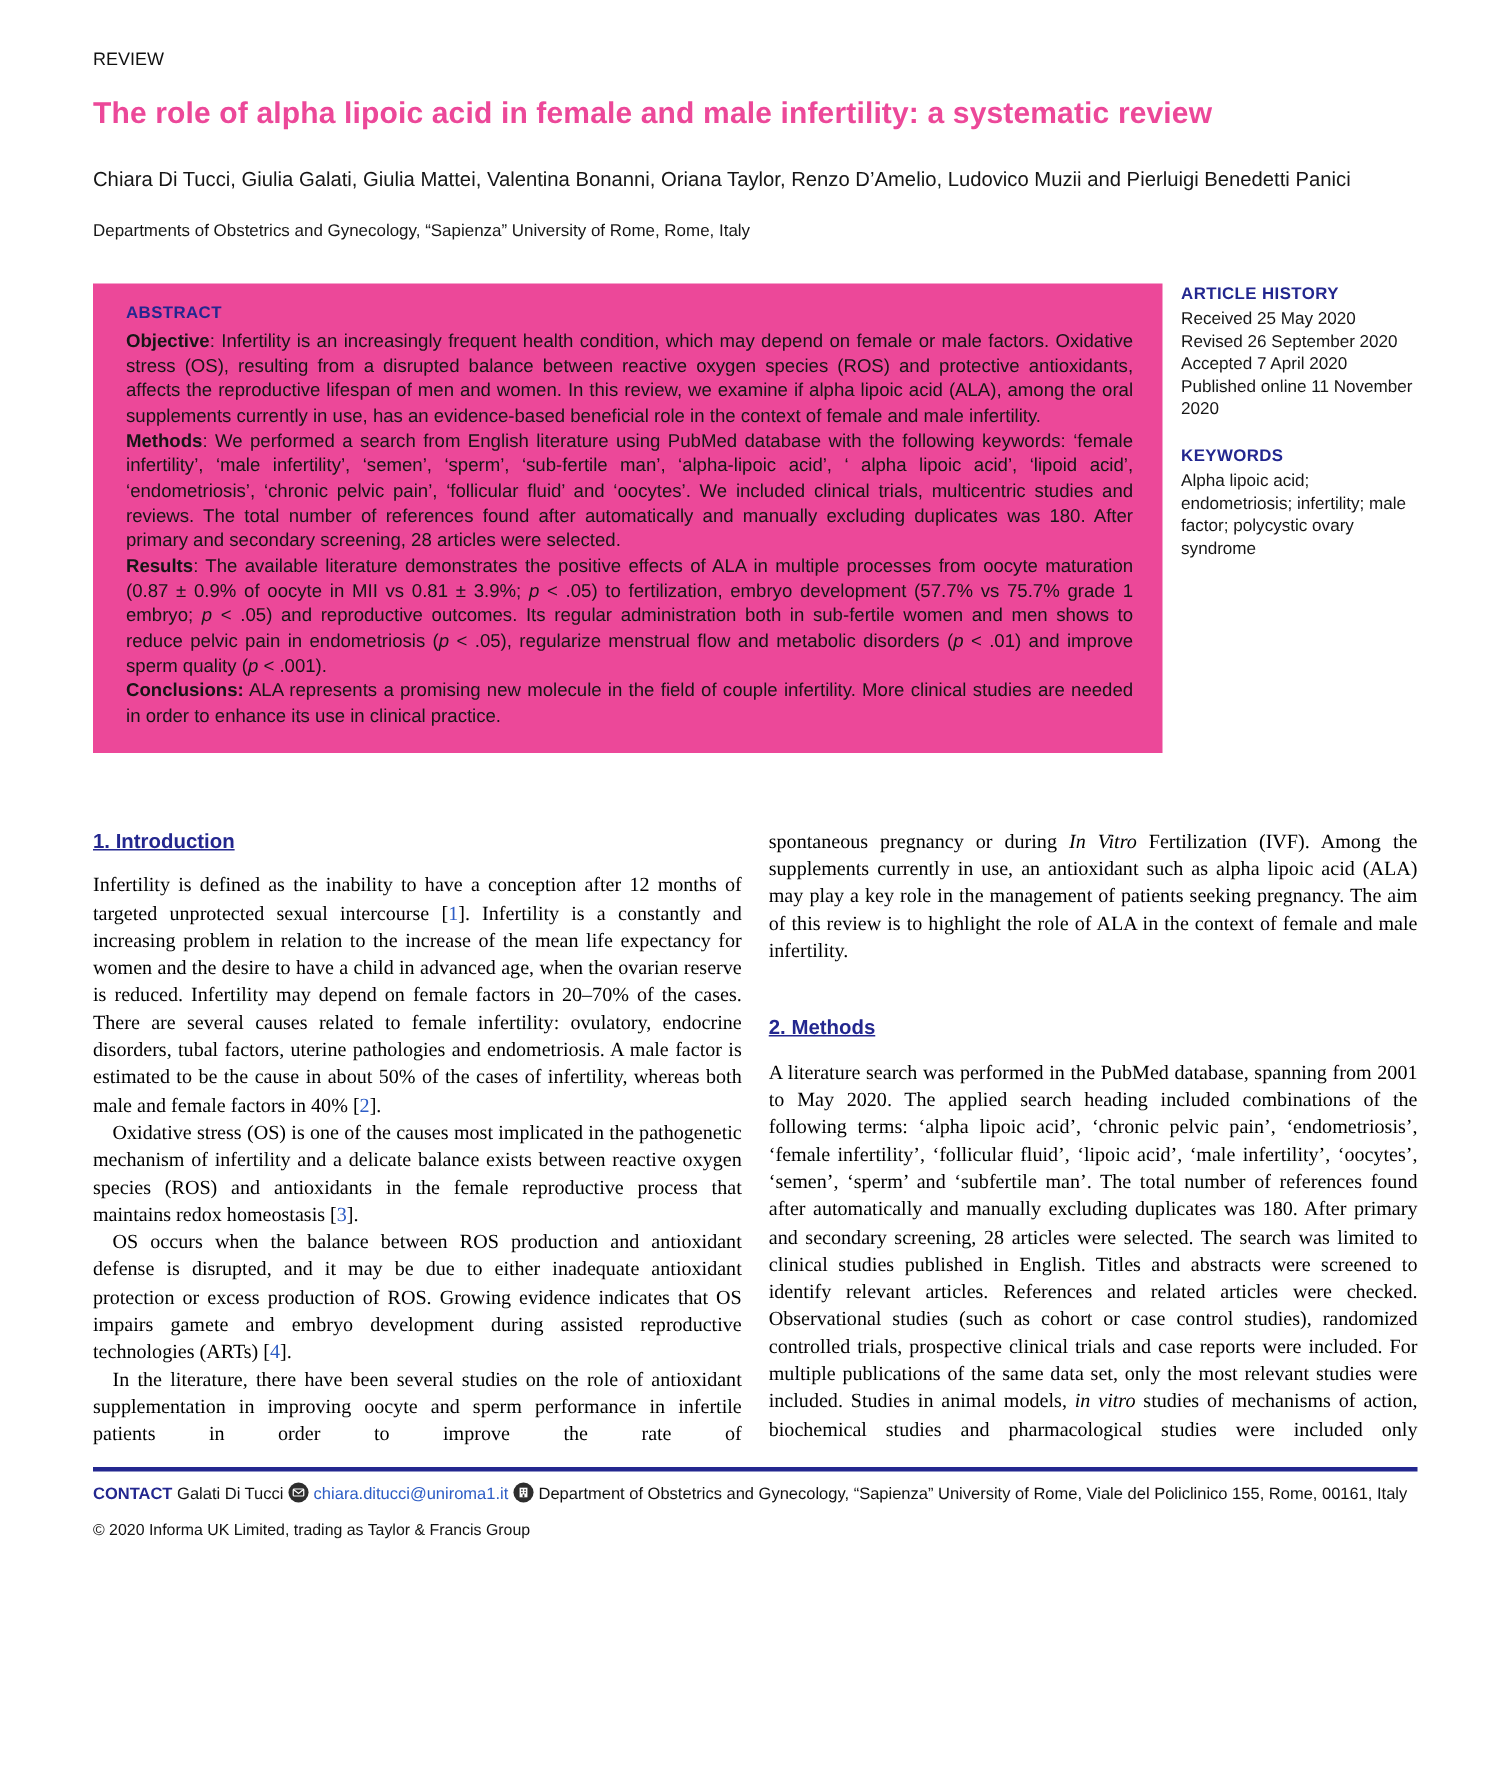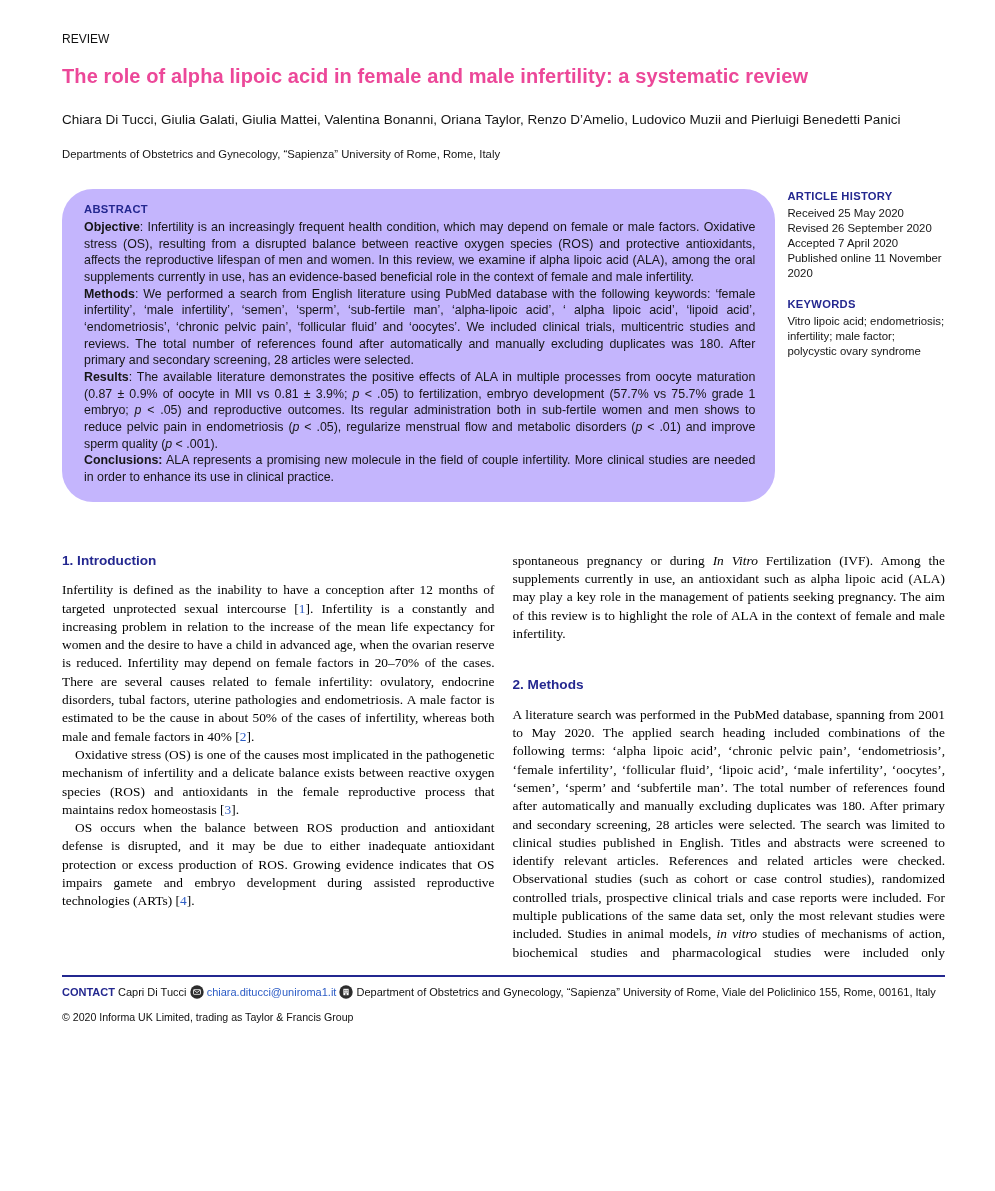--- a/index.html
+++ b/index.html
@@ -13,23 +13,22 @@
 
   
   .kicker { font-size: 12px; color: #111; margin-bottom: 19px; }
   .title  { font-size: 20px; font-weight: 700; color: #ec4899; margin-bottom: 23px; letter-spacing: .1px; }
   .authors { font-size: 13.5px; font-weight: 700; font-weight: 500; line-height: 1.33; margin-bottom: 19px; color: #161616; }
   .affiliation { font-size: 11.3px; margin-bottom: 29px; color: #161616; }
 
   
   .abstract-row { display: flex; gap: 12px; align-items: flex-start; }
   .abstract-panel {
-    width: 715px; background: #c4b5fd;
+    width: 715px; background: #ec4899;
     padding: 14px 20px 16px 22px;
-    border-radius: 31px;
   }
   .panel-heading {
     font-size: 11.2px; font-weight: 700; color: #23278f;
     letter-spacing: .3px; margin-bottom: 4px;
   }
   .abstract-panel p {
     font-size: 12.4px; line-height: 1.345; text-align: justify; color: #161616;
   }
   .side { width: 158px; font-size: 11.4px; line-height: 1.33; color: #161616; }
   .side-block + .side-block { margin-top: 15px; }
@@ -38,21 +37,21 @@
   
   .columns { display: flex; gap: 18px; margin-top: 50px; }
   .col {
     flex: 1; min-width: 0;
     font-family: "Liberation Serif", serif;
     font-size: 13.4px; line-height: 1.365; text-align: justify; color: #000;
   }
   .sec-heading {
     font-family: "Liberation Sans", sans-serif;
     font-size: 13.6px; font-weight: 700; color: #23278f;
-    margin-bottom: 11px; text-align: left;
+    margin-bottom: 11px; text-align: left; text-decoration: underline;
   }
   .col p { margin: 0; }
   .indent { text-indent: 13px; }
   .flush  { text-align-last: justify; }
   .mt-heading { margin-top: 33px; }
 
   
   .seg-b   { font-weight: 700; }
   .seg-i   { font-style: italic; }
   .seg-ref { color: #2c5cc5; }
@@ -91,45 +90,46 @@
     <div class="side">
       <div class="side-block">
         <div class="side-heading">ARTICLE HISTORY</div>
         <div>Received 25 May 2020</div>
         <div>Revised 26 September 2020</div>
         <div>Accepted 7 April 2020</div>
         <div>Published online 11 November 2020</div>
       </div>
       <div class="side-block">
         <div class="side-heading">KEYWORDS</div>
-        <div>Vitro lipoic acid; endometriosis; infertility; male factor; polycystic ovary syndrome</div>
+        <div>Alpha lipoic acid; endometriosis; infertility; male factor; polycystic ovary syndrome</div>
       </div>
     </div>
   </div>
 
   <div class="columns">
     <div class="col">
       <div class="sec-heading">1. Introduction</div>
       <p><span>Infertility is defined as the inability to have a conception after 12 months of targeted unprotected sexual intercourse [</span><span class="seg-ref">1</span><span>]. Infertility is a constantly and increasing problem in relation to the increase of the mean life expectancy for women and the desire to have a child in advanced age, when the ovarian reserve is reduced. Infertility may depend on female factors in 20–70% of the cases. There are several causes related to female infertility: ovulatory, endocrine disorders, tubal factors, uterine pathologies and endometriosis. A male factor is estimated to be the cause in about 50% of the cases of infertility, whereas both male and female factors in 40% [</span><span class="seg-ref">2</span><span>].</span></p>
       <p class="indent"><span>Oxidative stress (OS) is one of the causes most implicated in the pathogenetic mechanism of infertility and a delicate balance exists between reactive oxygen species (ROS) and antioxidants in the female reproductive process that maintains redox homeostasis [</span><span class="seg-ref">3</span><span>].</span></p>
       <p class="indent"><span>OS occurs when the balance between ROS production and antioxidant defense is disrupted, and it may be due to either inadequate antioxidant protection or excess production of ROS. Growing evidence indicates that OS impairs gamete and embryo development during assisted reproductive technologies (ARTs) [</span><span class="seg-ref">4</span><span>].</span></p>
+      <p class="indent flush"><span>In the literature, there have been several studies on the role of antioxidant supplementation in improving oocyte and sperm performance in infertile patients in order to improve the rate of</span></p>
     </div>
 
     <div class="col">
       <p class="flush"><span>spontaneous pregnancy or during </span><span class="seg-i">In Vitro</span><span> Fertilization (IVF). Among the supplements currently in use, an antioxidant such as alpha lipoic acid (ALA) may play a key role in the management of patients seeking pregnancy. The aim of this review is to highlight the role of ALA in the context of female and male infertility.</span></p>
       <div class="sec-heading mt-heading">2. Methods</div>
       <p class="flush"><span>A literature search was performed in the PubMed database, spanning from 2001 to May 2020. The applied search heading included combinations of the following terms: ‘alpha lipoic acid’, ‘chronic pelvic pain’, ‘endometriosis’, ‘female infertility’, ‘follicular fluid’, ‘lipoic acid’, ‘male infertility’, ‘oocytes’, ‘semen’, ‘sperm’ and ‘subfertile man’. The total number of references found after automatically and manually excluding duplicates was 180. After primary and secondary screening, 28 articles were selected. The search was limited to clinical studies published in English. Titles and abstracts were screened to identify relevant articles. References and related articles were checked. Observational studies (such as cohort or case control studies), randomized controlled trials, prospective clinical trials and case reports were included. For multiple publications of the same data set, only the most relevant studies were included. Studies in animal models, </span><span class="seg-i">in vitro</span><span> studies of mechanisms of action, biochemical studies and pharmacological studies were included only</span></p>
     </div>
   </div>
 
   <div class="rule"></div>
 
   <p class="contact">
     <span class="contact-label">CONTACT</span>
-    <span class="contact-name">Capri Di Tucci</span>
+    <span class="contact-name">Galati Di Tucci</span>
     <span class="cicon"><svg viewBox="0 0 24 24" width="14" height="14">
           <circle cx="12" cy="12" r="11.5" fill="#2d2d2d"></circle>
           <rect x="6" y="8" width="12" height="8" rx="1" fill="none" stroke="#ffffff" stroke-width="1.4"></rect>
           <path d="M6.6 8.8 L12 13 L17.4 8.8" fill="none" stroke="#ffffff" stroke-width="1.4"></path>
         </svg></span>
     <a class="link">chiara.ditucci@uniroma1.it</a>
     <span class="cicon"><svg viewBox="0 0 24 24" width="14" height="14">
           <circle cx="12" cy="12" r="11.5" fill="#2d2d2d"></circle>
           <rect x="7.5" y="6.5" width="9" height="11" fill="#ffffff"></rect>
           <rect x="9.3" y="8.3" width="1.8" height="1.8" fill="#2d2d2d"></rect>

